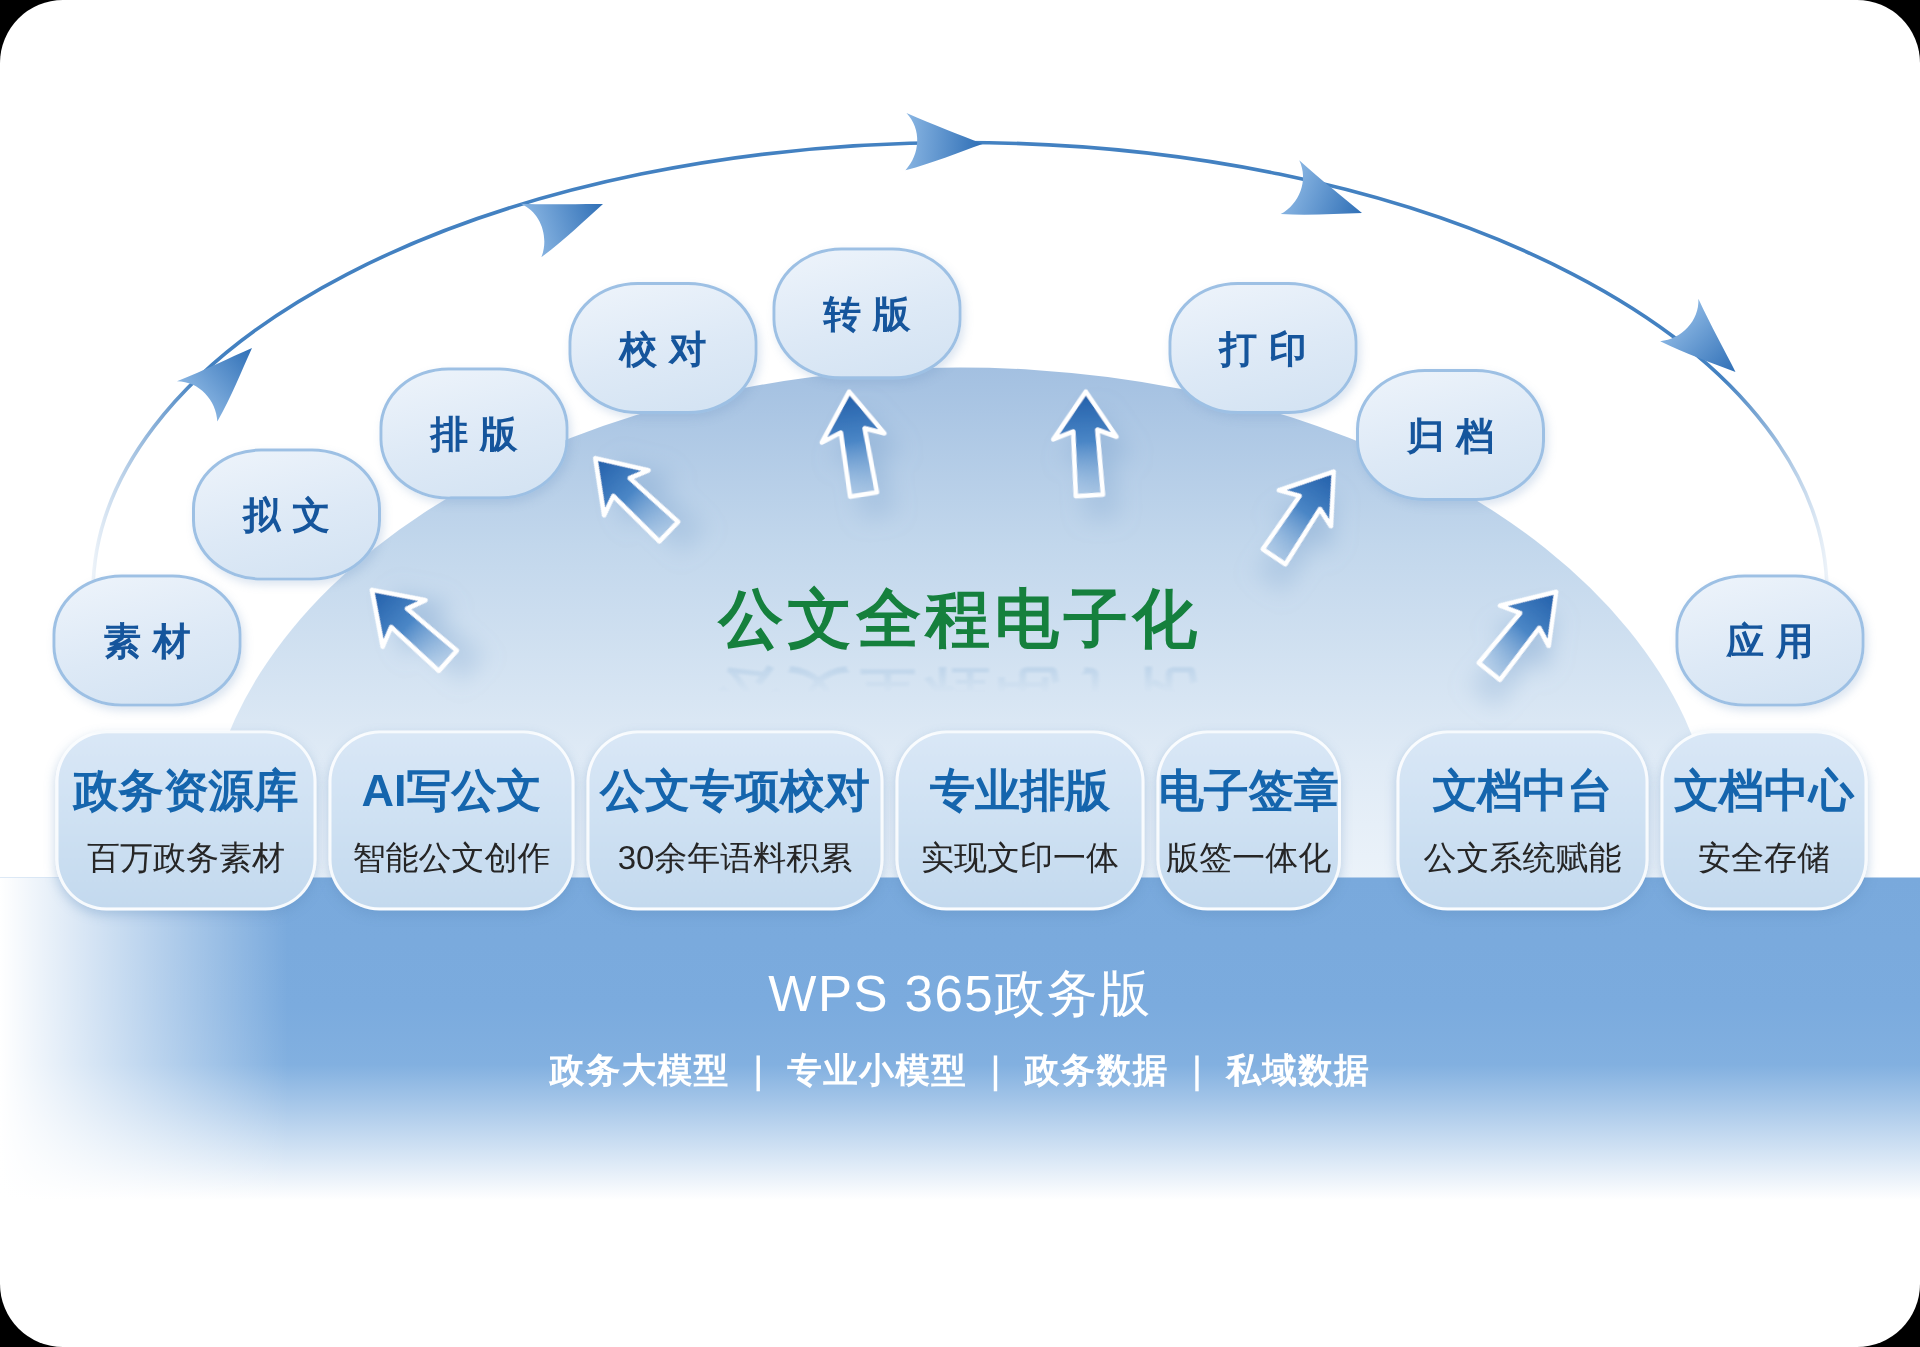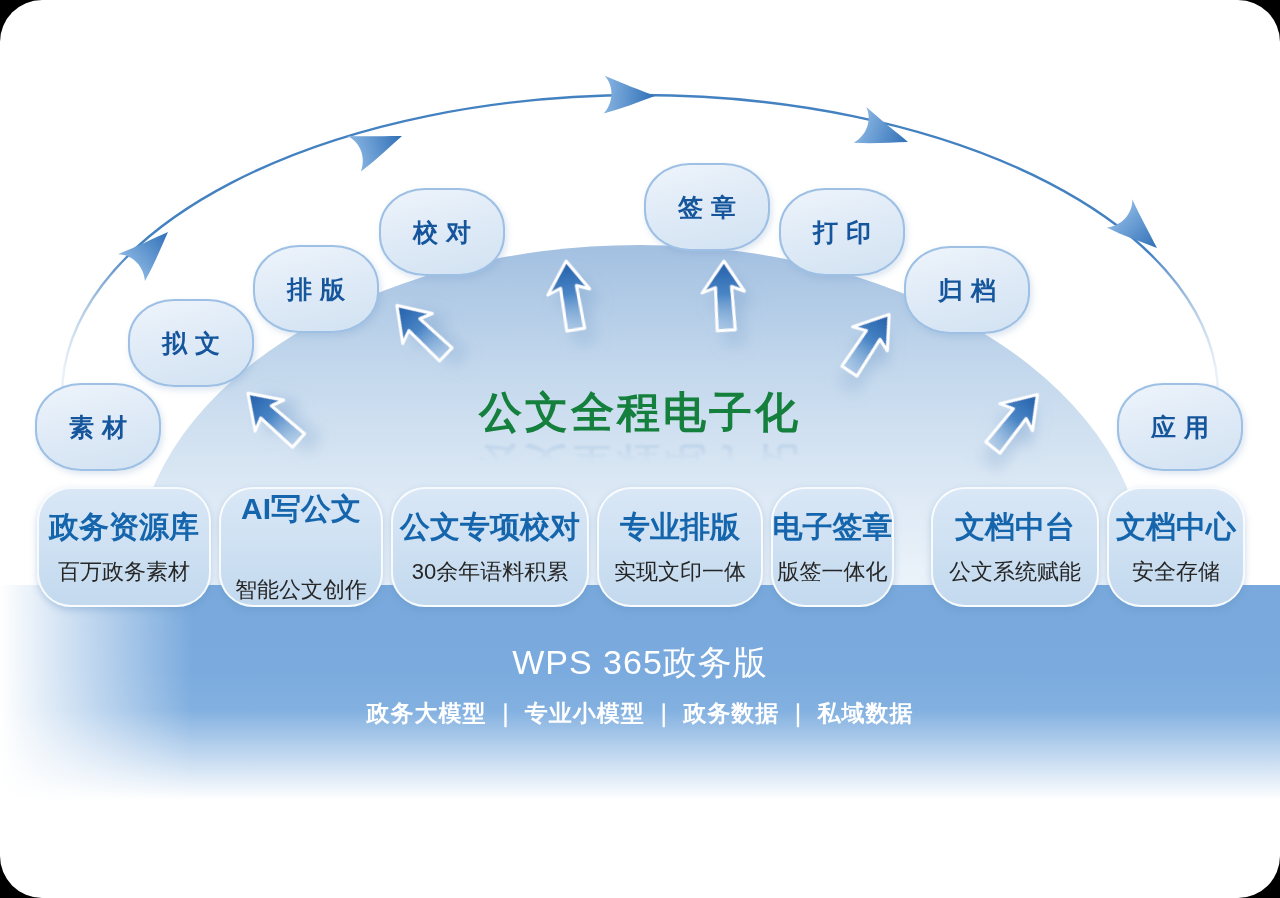--- a/index.html
+++ b/index.html
@@ -132,41 +132,41 @@
     </div>
   <div class="bubble" style="left:128px;top:299px;justify-content:center;">
       <span>拟文</span>
     </div>
   <div class="bubble" style="left:253px;top:245px;">
       <span>排版</span>
     </div>
   <div class="bubble" style="left:379px;top:188px;">
       <span>校对</span>
     </div>
-  <div class="bubble" style="left:644px;top:163px;">
-      <span>签章</span>
+  <div class="bubble" style="left:515px;top:165px;">
+      <span>转版</span>
     </div>
   <div class="bubble" style="left:779px;top:188px;">
       <span>打印</span>
     </div>
   <div class="bubble" style="left:904px;top:246px;">
       <span>归档</span>
     </div>
   <div class="bubble" style="left:1117px;top:383px;">
       <span>应用</span>
     </div>
 
   <div class="main-title">公文全程电子化</div>
   <div class="title-reflect" aria-hidden="true">公文全程电子化</div>
 
   <div class="card" style="left:37px;width:174px;">
     <div class="c-title">政务资源库</div>
     <div class="c-sub">百万政务素材</div>
   </div>
-  <div class="card" style="left:219px;width:164px;justify-content:space-between;">
+  <div class="card" style="left:219px;width:164px;">
     <div class="c-title">AI写公文</div>
     <div class="c-sub">智能公文创作</div>
   </div>
   <div class="card" style="left:391px;width:198px;">
     <div class="c-title">公文专项校对</div>
     <div class="c-sub">30余年语料积累</div>
   </div>
   <div class="card" style="left:597px;width:166px;">
     <div class="c-title">专业排版</div>
     <div class="c-sub">实现文印一体</div>

